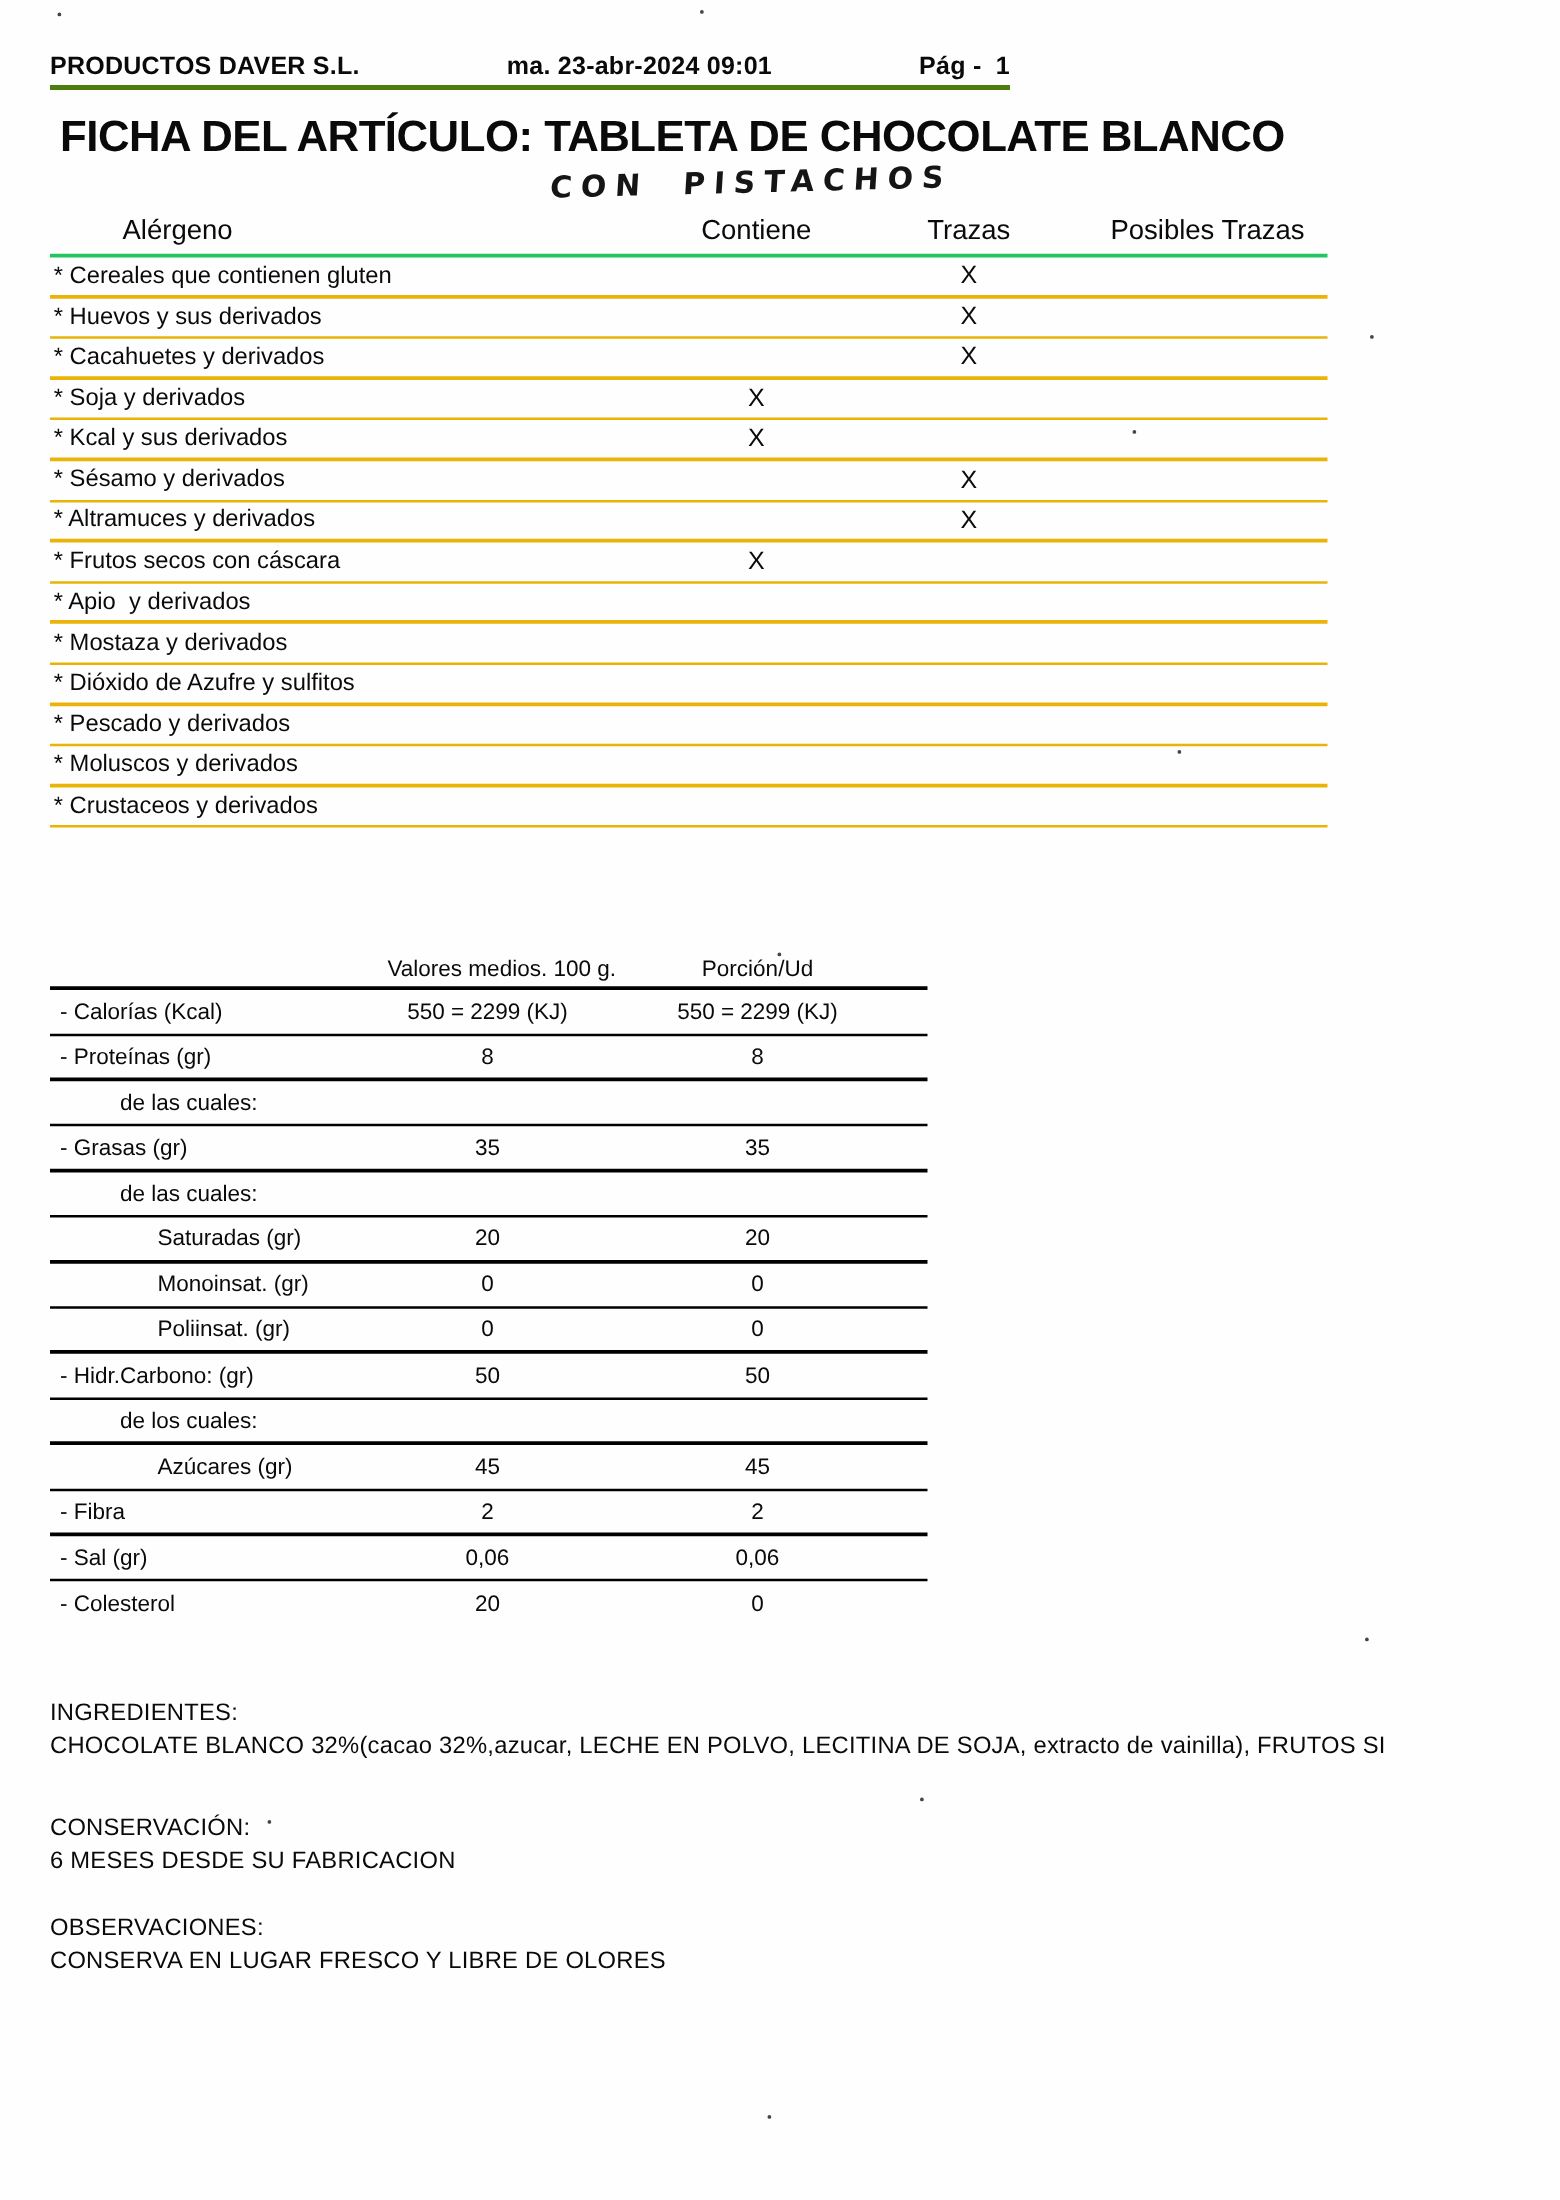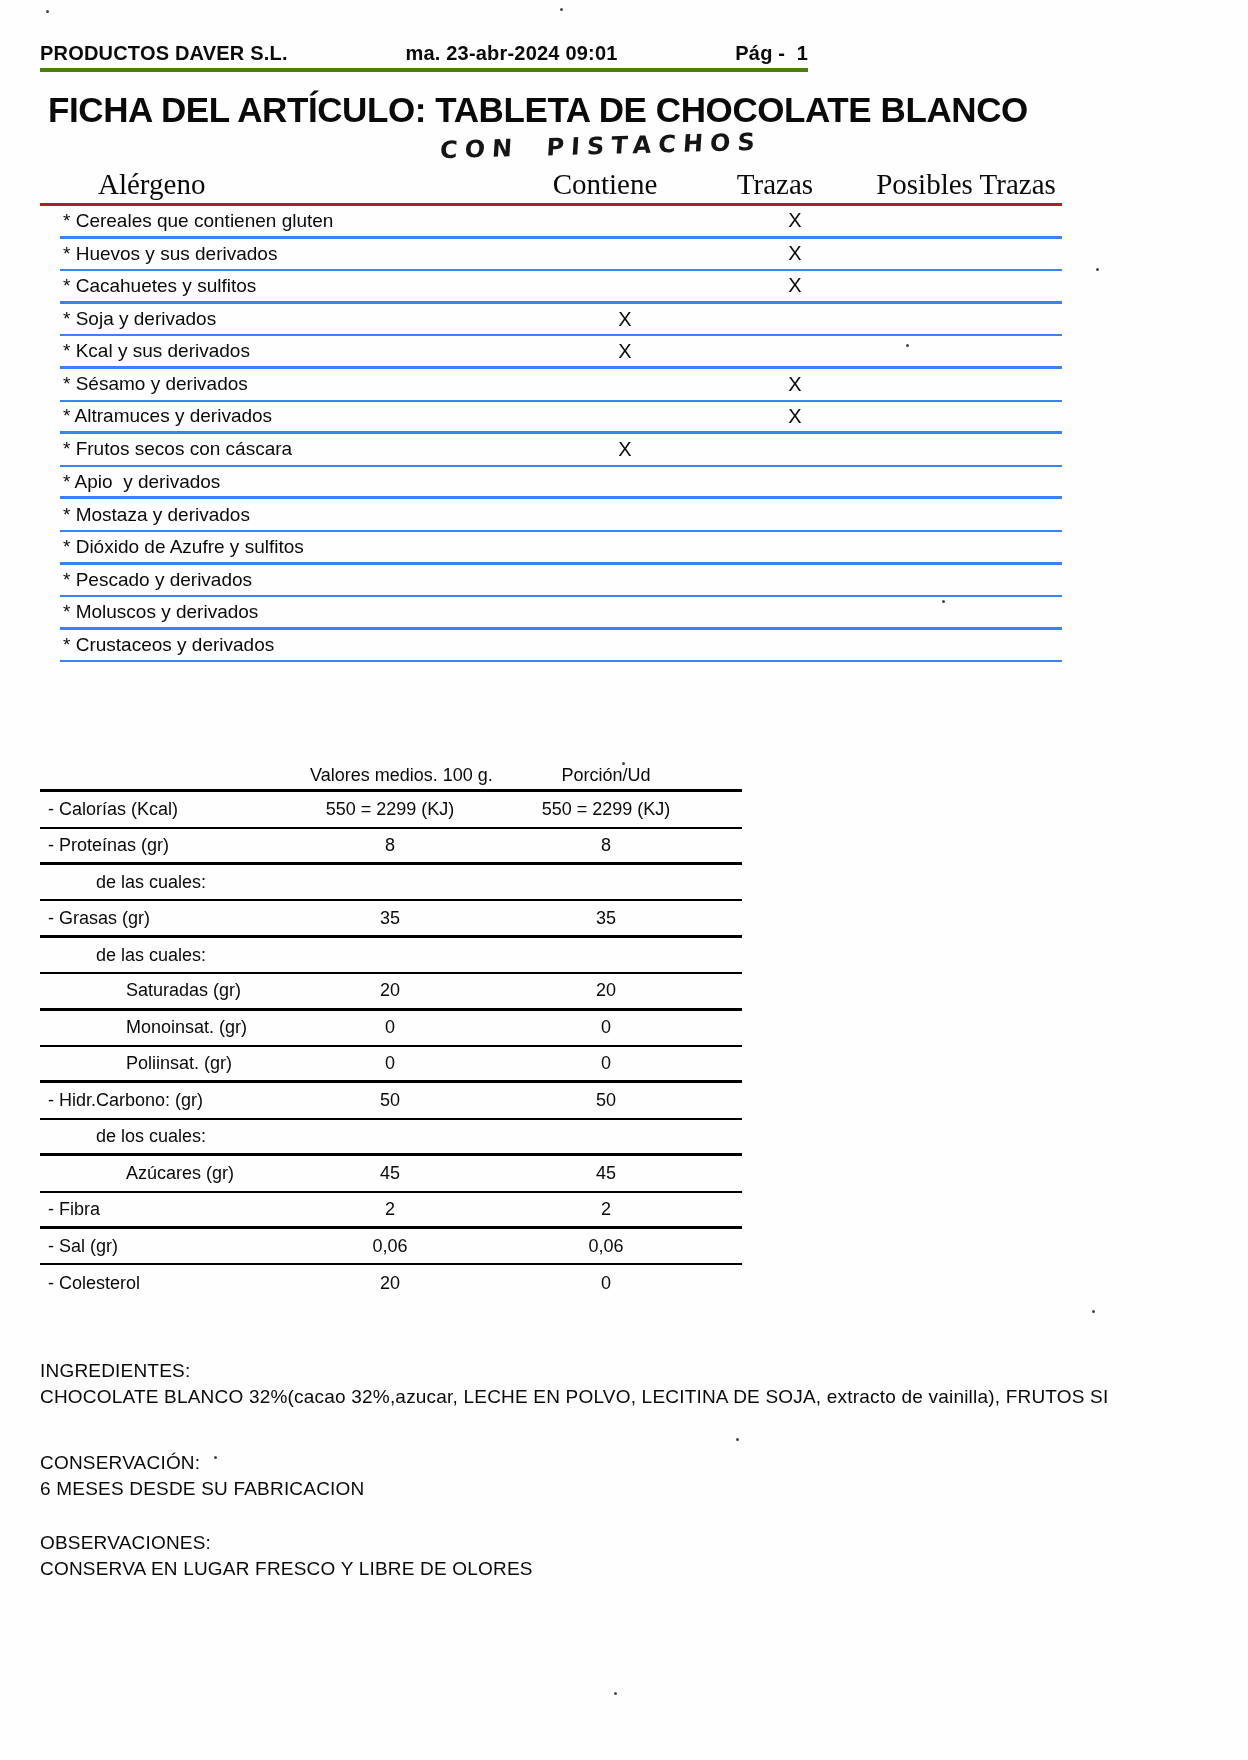--- a/index.html
+++ b/index.html
@@ -49,34 +49,32 @@
   }
 
   
   .alg-table { margin-top:8px; width:1022px; }
   .alg-head {
     display:grid;
     grid-template-columns:490px 150px 190px 192px;
     align-items:end;
     height:38px;
     padding-bottom:6px;
-    border-bottom:3px solid #b91c1c;
-    font-size:29px;
-    font-family:Liberation Serif, serif;
+    border-bottom:3px solid #22c55e;
+    font-size:22px;
   }
   .alg-head .c { text-align:center; white-space:nowrap; }
   .alg-head .h-allergen { padding-left:58px; }
   .alg-row {
     display:grid;
     grid-template-columns:490px 150px 190px 192px;
     align-items:center;
     height:32.6px;
-    border-bottom:2px solid #3b82f6;
+    border-bottom:2px solid #eab308;
     font-size:19px;
-    margin-left:20px;
   }
   .alg-row:nth-child(even) { border-bottom-width:3px; }
   .alg-row .label { padding-left:3px; white-space:nowrap; }
   .alg-row .mark { text-align:center; font-size:20px; }
 
   
   .nutrition { margin-top:100px; }
   .nut-title-row { display:flex; align-items:baseline; font-size:19px; }
   .nut-title-row .nt { display:inline-block; width:338px; padding-left:8px; letter-spacing:.3px; }
   .nut-title-row .note { font-size:19px; }
@@ -155,21 +153,21 @@
     <span class="mark">X</span>
     <span class="mark"></span>
   </div>
   <div class="alg-row">
     <span class="label">* Huevos y sus derivados</span>
     <span class="mark"></span>
     <span class="mark">X</span>
     <span class="mark"></span>
   </div>
   <div class="alg-row">
-    <span class="label">* Cacahuetes y sulfitos</span>
+    <span class="label">* Cacahuetes y derivados</span>
     <span class="mark"></span>
     <span class="mark">X</span>
     <span class="mark"></span>
   </div>
   <div class="alg-row">
     <span class="label">* Soja y derivados</span>
     <span class="mark">X</span>
     <span class="mark"></span>
     <span class="mark"></span>
   </div>

